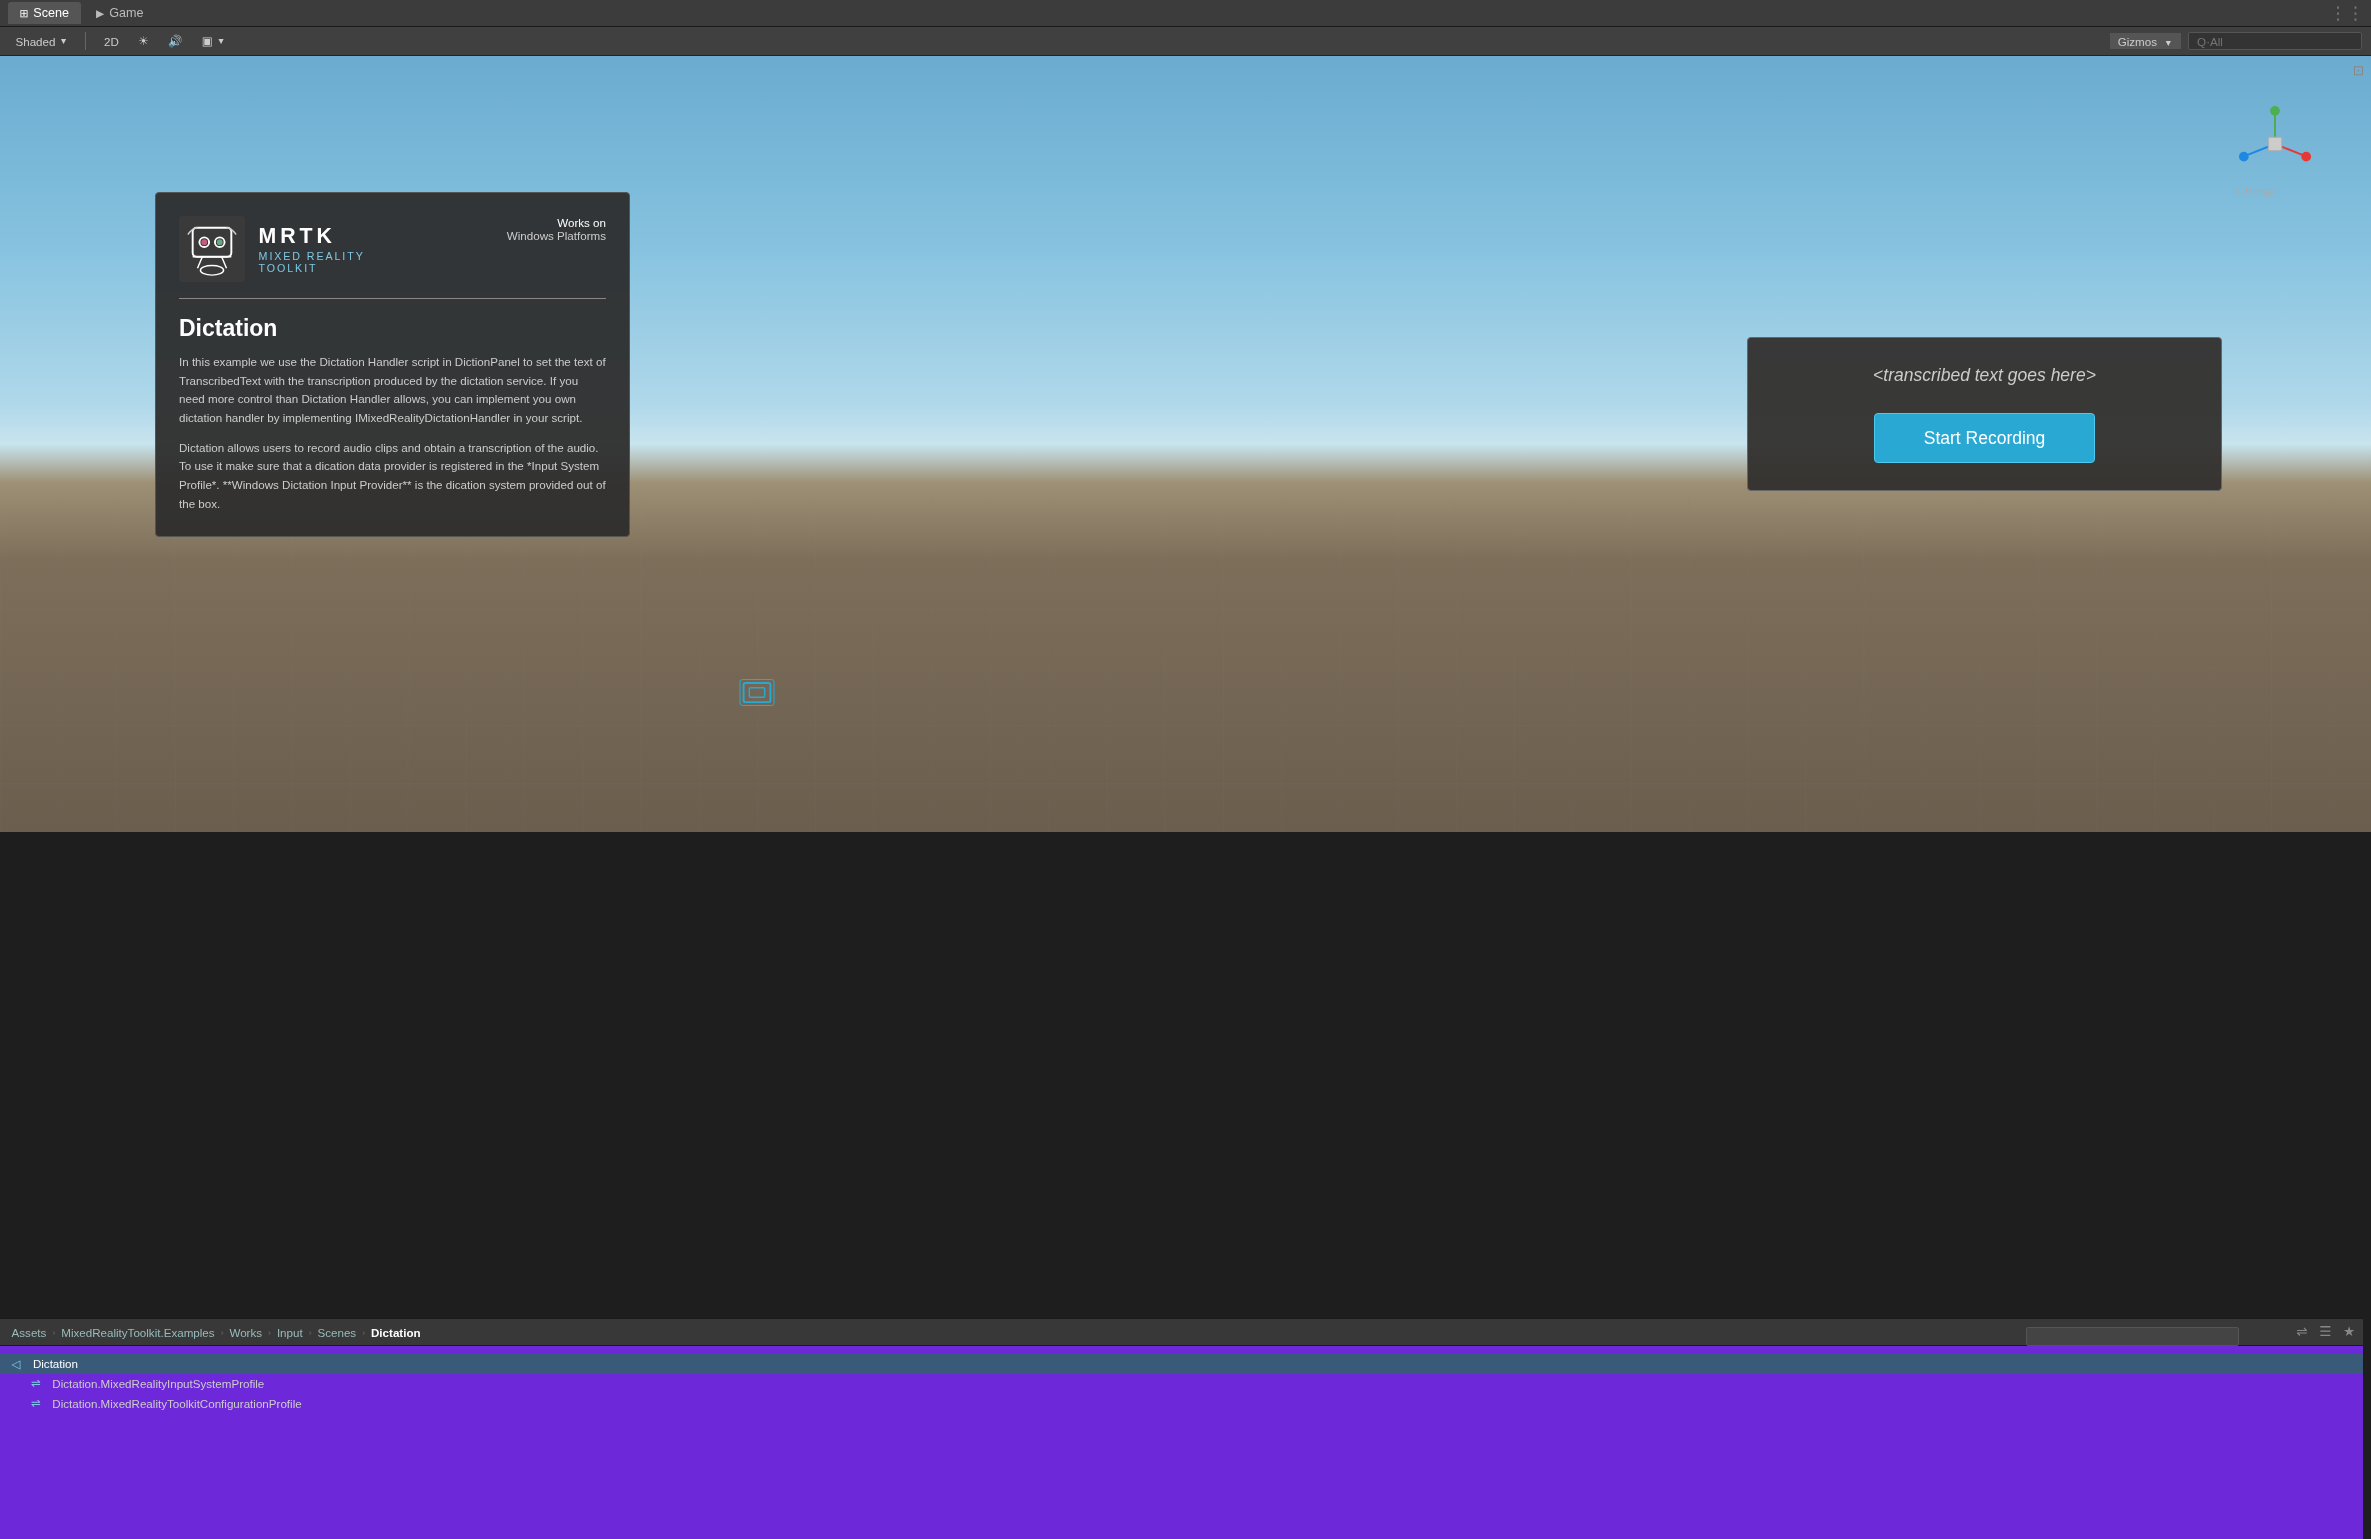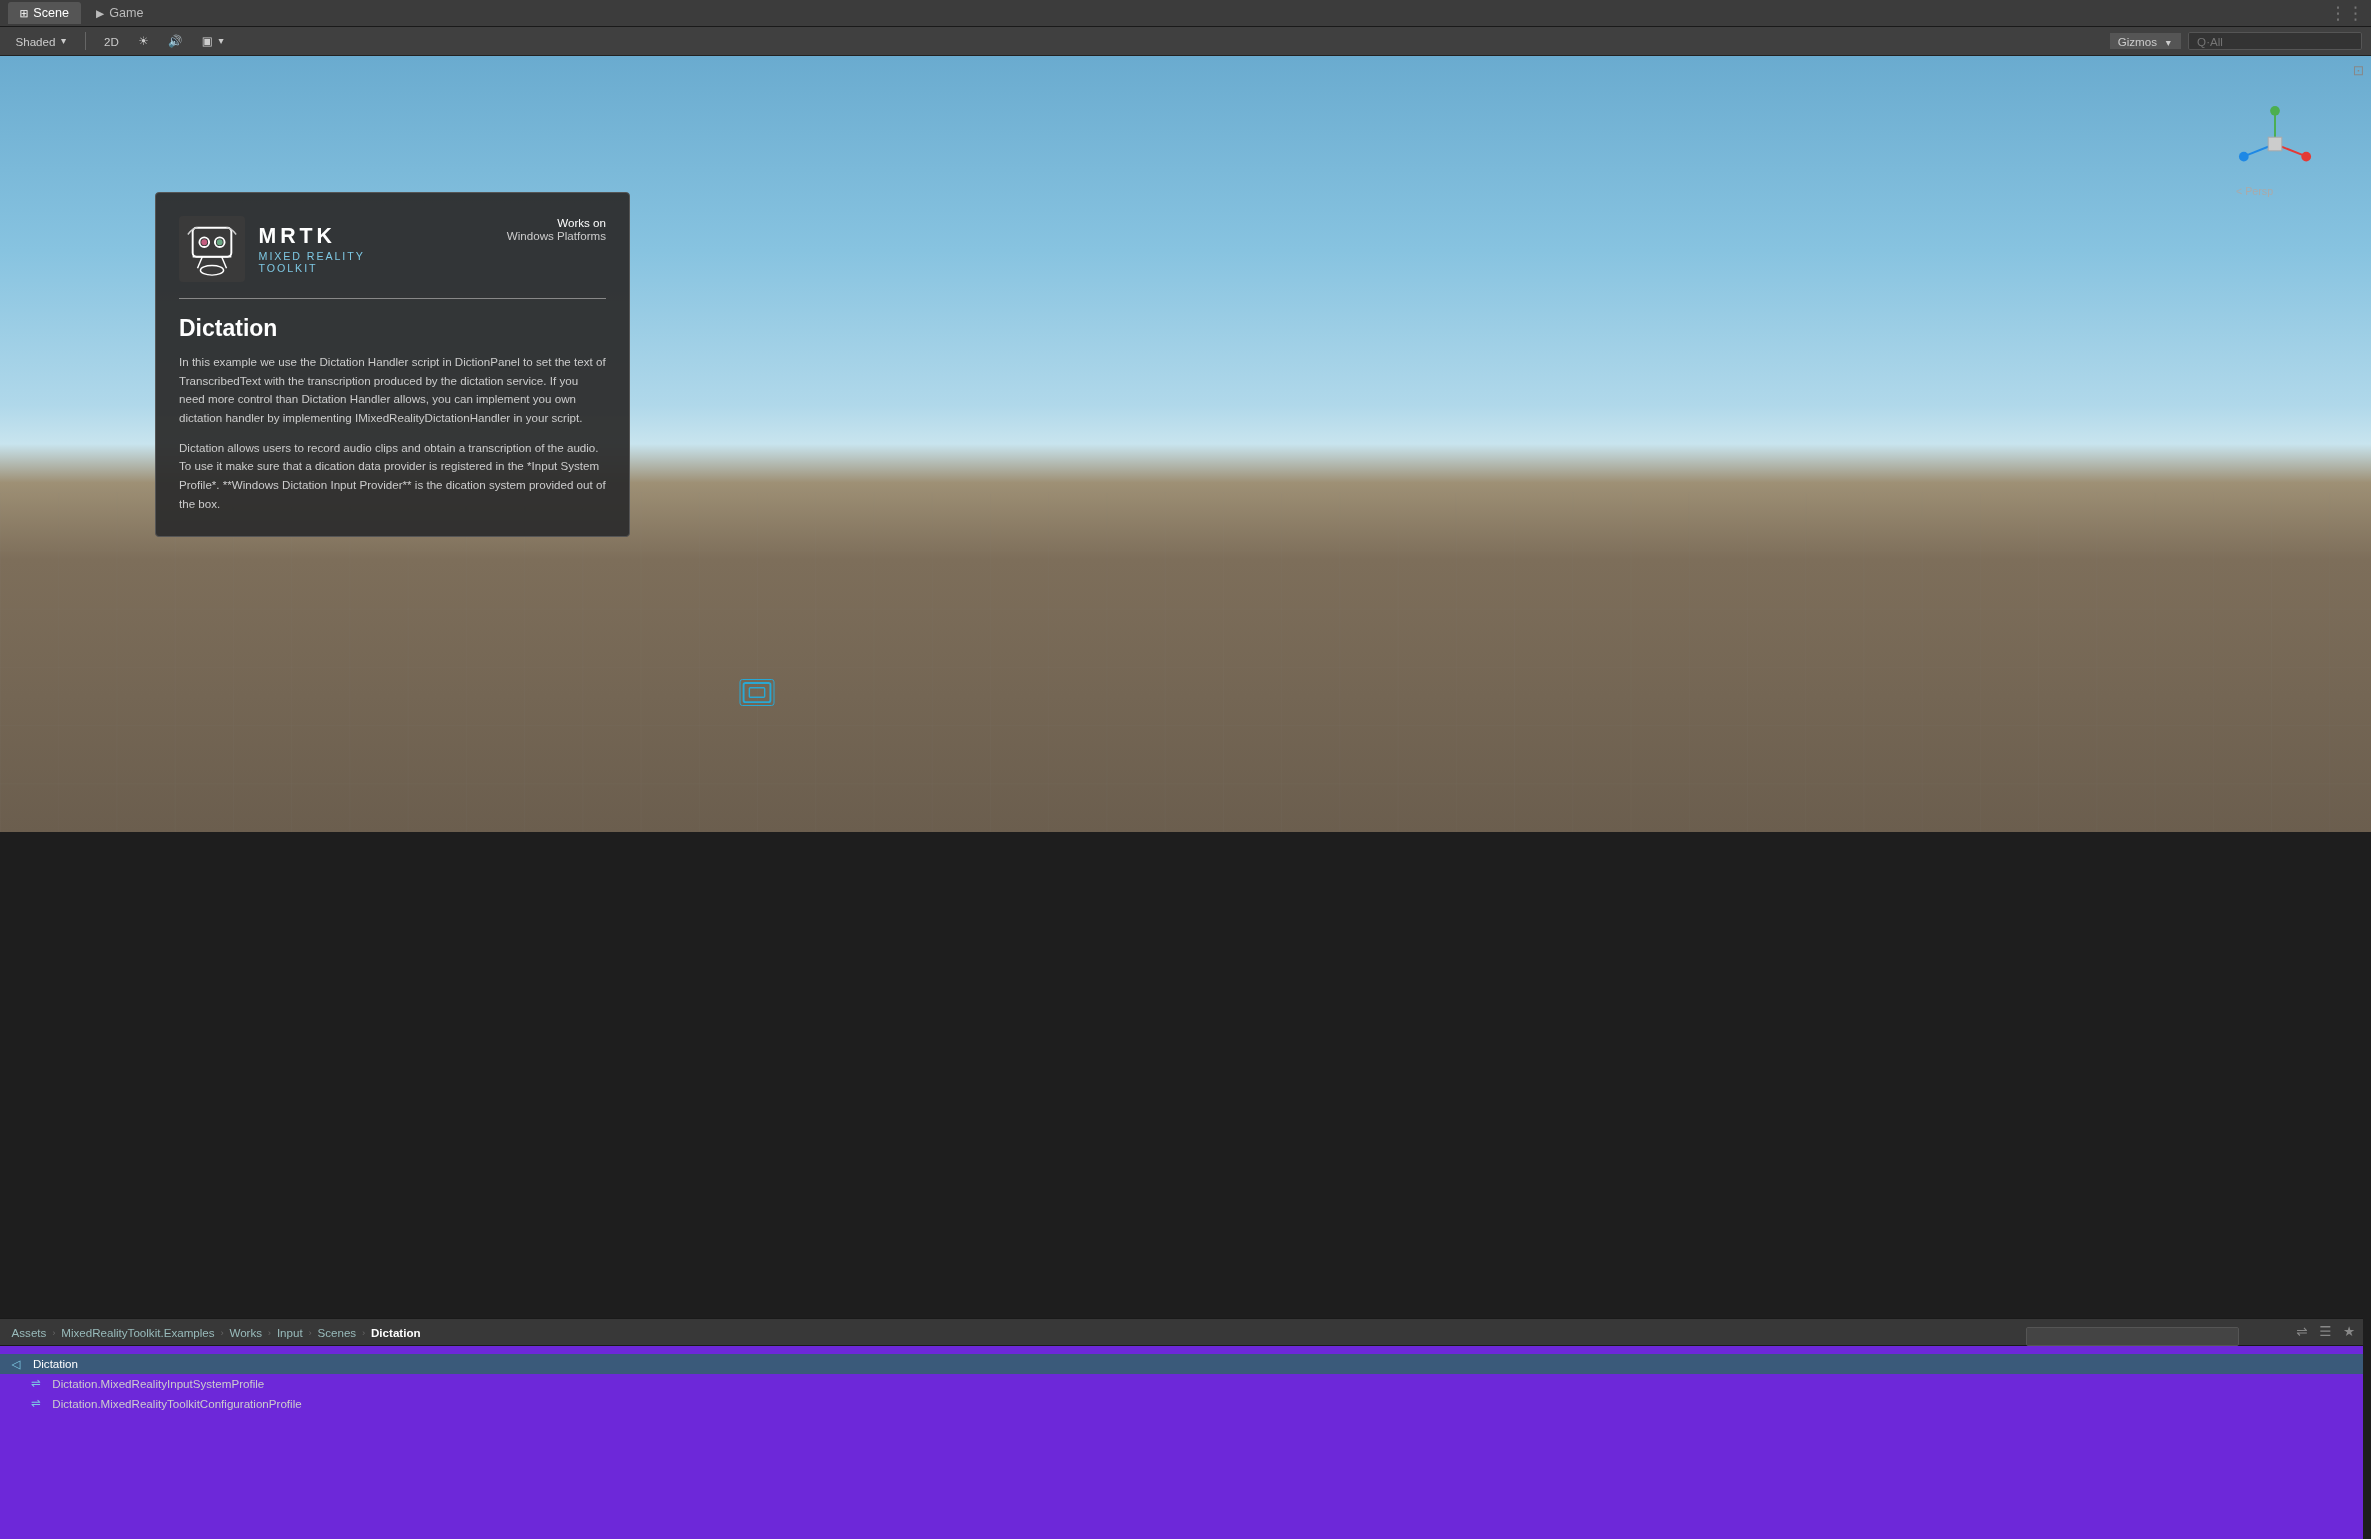--- a/index.html
+++ b/index.html
@@ -431,20 +431,24 @@
       </div>
     </div>
     <hr class="mrtk-divider">
     <div class="mrtk-section-title">Dictation</div>
     <div class="mrtk-body">
       <p>In this example we use the Dictation Handler script in DictionPanel to set the text of TranscribedText with the transcription produced by the dictation service. If you need more control than Dictation Handler allows, you can implement you own dictation handler by implementing IMixedRealityDictationHandler in your script.</p>
       <p>Dictation allows users to record audio clips and obtain a transcription of the audio. To use it make sure that a dication data provider is registered in the *Input System Profile*. **Windows Dictation Input Provider** is the dication system provided out of the box.</p>
     </div>
   </div>
 
+  <div class="dictation-panel">
+    <div class="transcribed-text">&lt;transcribed text goes here&gt;</div>
+    <button class="start-recording-btn">Start Recording</button>
+  </div>
 
   <div class="scene-object-icon" style="position:absolute; bottom:126px; left:757px;">
     <svg width="31" height="23" viewBox="0 0 32 24">
       <rect x="2" y="2" width="28" height="20" rx="2" fill="none" stroke="#29a8d4" stroke-width="2"></rect>
       <rect x="8" y="7" width="16" height="10" rx="1" fill="none" stroke="#29a8d4" stroke-width="1.5"></rect>
     </svg>
   </div>
 
   <div class="axis-gizmo">
     <svg width="78" height="78" viewBox="-40 -40 80 80" style="font-size:14px">

